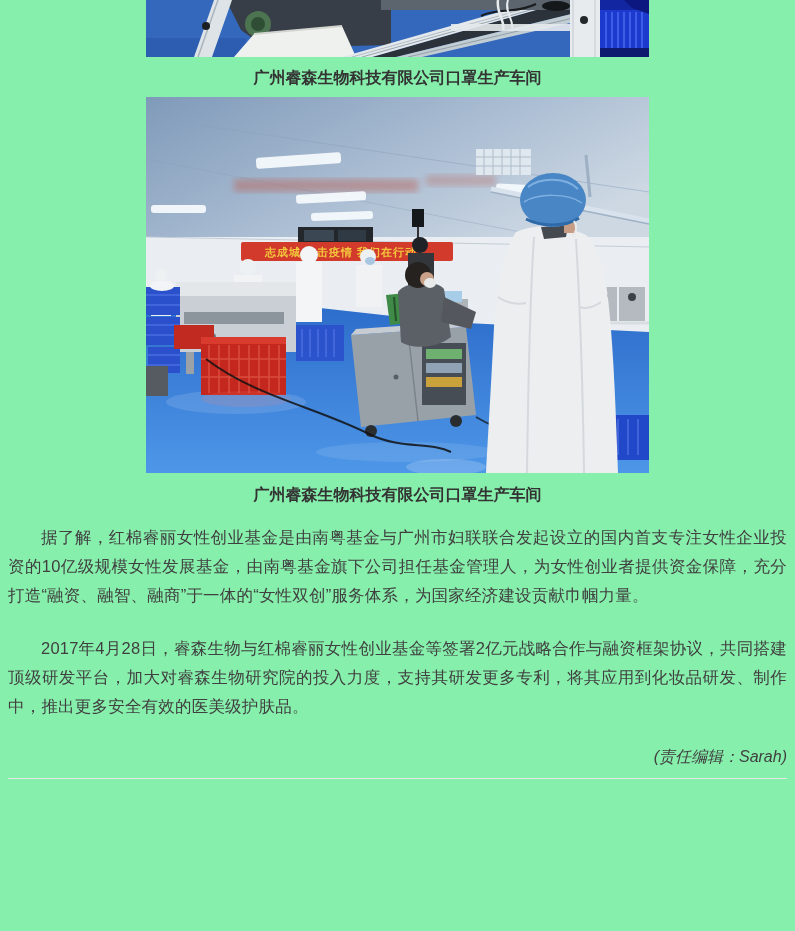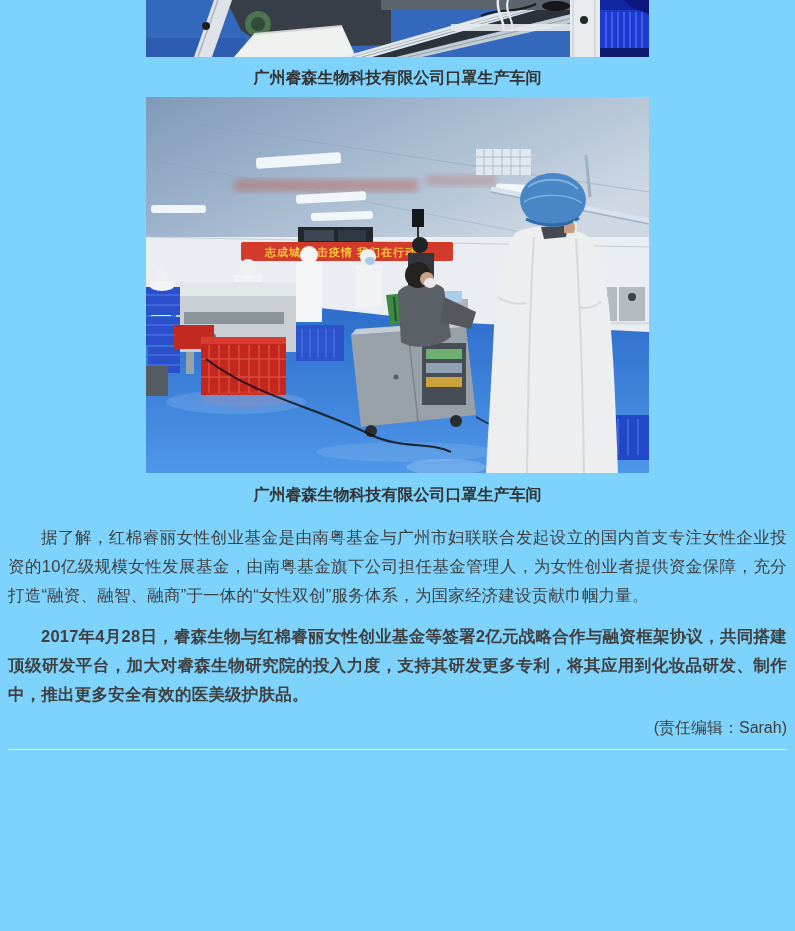--- a/index.html
+++ b/index.html
@@ -1,37 +1,37 @@
 <!DOCTYPE html>
 <html><head>
 <meta charset="utf-8">
 <style>
   html, body { margin: 0; padding: 0; background: #ffffff; }
   body { font-family: "Liberation Sans", "DejaVu Sans", sans-serif; }
   .page {
-    width: 795px; height: 931px; margin: 0 auto; background: #7dd3fc;
+    width: 795px; height: 931px; margin: 0 auto; background: #86efac;
     box-sizing: border-box; padding: 0 8px; overflow: hidden;
   }
   figure { margin: 0; text-align: center; }
   figure svg { display: block; margin: 0 auto; }
   .caption {
     margin: 12px 0 0; text-align: center; font-weight: bold;
     font-size: 16px; line-height: 18px; color: #333333;
   }
   .caption2 { margin-top: 13px; }
   .para {
     margin: 19px 0 0; font-size: 16.5px; line-height: 29px; color: #404040;
     text-align: justify; text-indent: 2em; letter-spacing: 0.2px;
   }
   .fig2 { margin-top: 10px; }
   .p2 { }
-  .p3 { margin-top: 12px; font-weight: bold; }
+  .p3 { margin-top: 24px; }
   .editor {
-    margin: 8px 0 0; text-align: right; font-size: 16px;
-    line-height: 22px; color: #404040;
+    margin: 25px 0 0; text-align: right; font-size: 16px;
+    line-height: 22px; color: #404040; font-style: italic;
   }
   .divider { margin: 10px 0 0; border: none; border-top: 1px solid #e8e8e8; height: 0; }
 </style>
 </head>
 <body>
 
 <div class="page">
 
   <figure>
     <svg width="503" height="57" viewBox="0 0 503 57">

